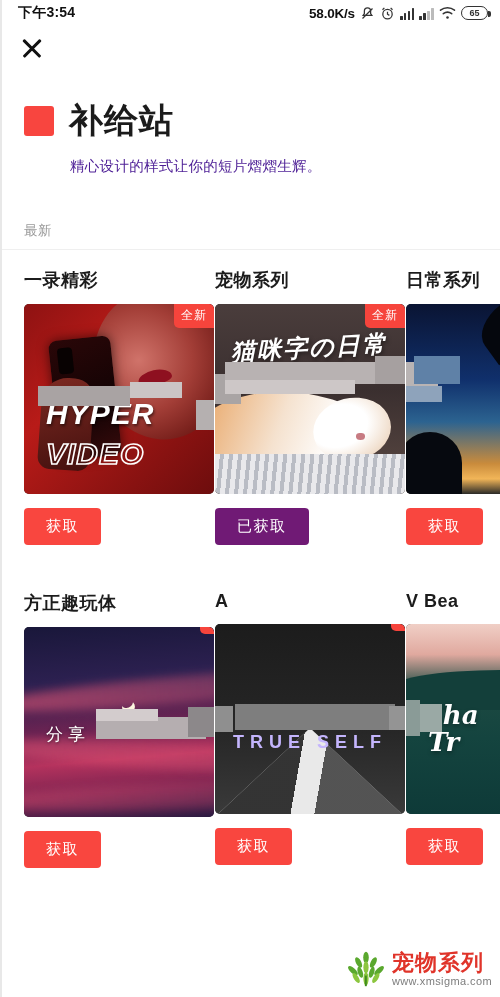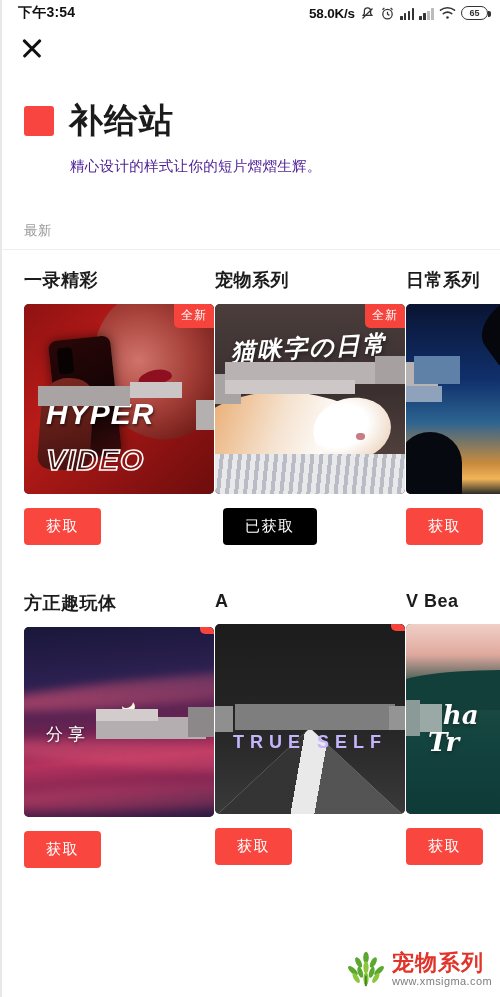--- a/index.html
+++ b/index.html
@@ -89,21 +89,21 @@
     position:absolute; top:0; right:0; z-index:4;
     background:#F6443C; color:#fff; font-size:12px;
     padding:3px 7px 4px; border-radius:0 5px 0 5px; letter-spacing:1px;
   }
   .getbtn{
     margin-top:14px; display:inline-block;
     background:#F9463F; color:#fff; font-size:15px;
     padding:9px 22px; border-radius:4px; border:none;
     cursor:pointer; letter-spacing:1.5px;
   }
-  .getbtn.done{ background:#000000; cursor:default;margin-left:8px; }
+  .getbtn.done{ background:#701a75; cursor:default; }
 
   
   .art{ position:absolute; inset:0; }
 
   
   .a-hyper{ background:linear-gradient(135deg,#8e1212 0%,#b81b18 35%,#6d0d0d 100%); }
   .a-hyper .face{
     position:absolute; right:-10px; top:-14px; width:130px; height:150px;
     background:radial-gradient(ellipse at 35% 45%,#d0736a 0%,#a33e37 45%,#6f1a16 80%);
     border-radius:50% 45% 50% 55%; transform:rotate(-8deg);
@@ -127,21 +127,21 @@
     border-radius:26px 20px 12px 12px; transform:rotate(4deg);
   }
   .hv-text{
     position:absolute; left:22px; top:96px; width:150px;
     font-style:italic; font-weight:800; line-height:.92;
     letter-spacing:1px; z-index:3;
   }
   .hv-1{ font-size:30px; color:#fff; text-shadow:1px 2px 3px rgba(0,0,0,.55); }
   .hv-2{
     font-size:30px; color:transparent;
-    -webkit-text-stroke:1.6px #fff; text-shadow:none; margin-top:18px;
+    -webkit-text-stroke:1.6px #fff; text-shadow:none; margin-top:12px;
   }
 
   
   .a-cat{ background:linear-gradient(180deg,#4a3d3c 0%,#3a2f2f 45%,#5c4a44 100%); }
   .a-cat .cat-body{
     position:absolute; left:-16px; bottom:18px; width:175px; height:84px;
     background:linear-gradient(110deg,#e8a463 0%,#f5e2cf 45%,#ffffff 75%,#eed9c4 100%);
     border-radius:48% 55% 42% 40%;
   }
   .a-cat .cat-head{

